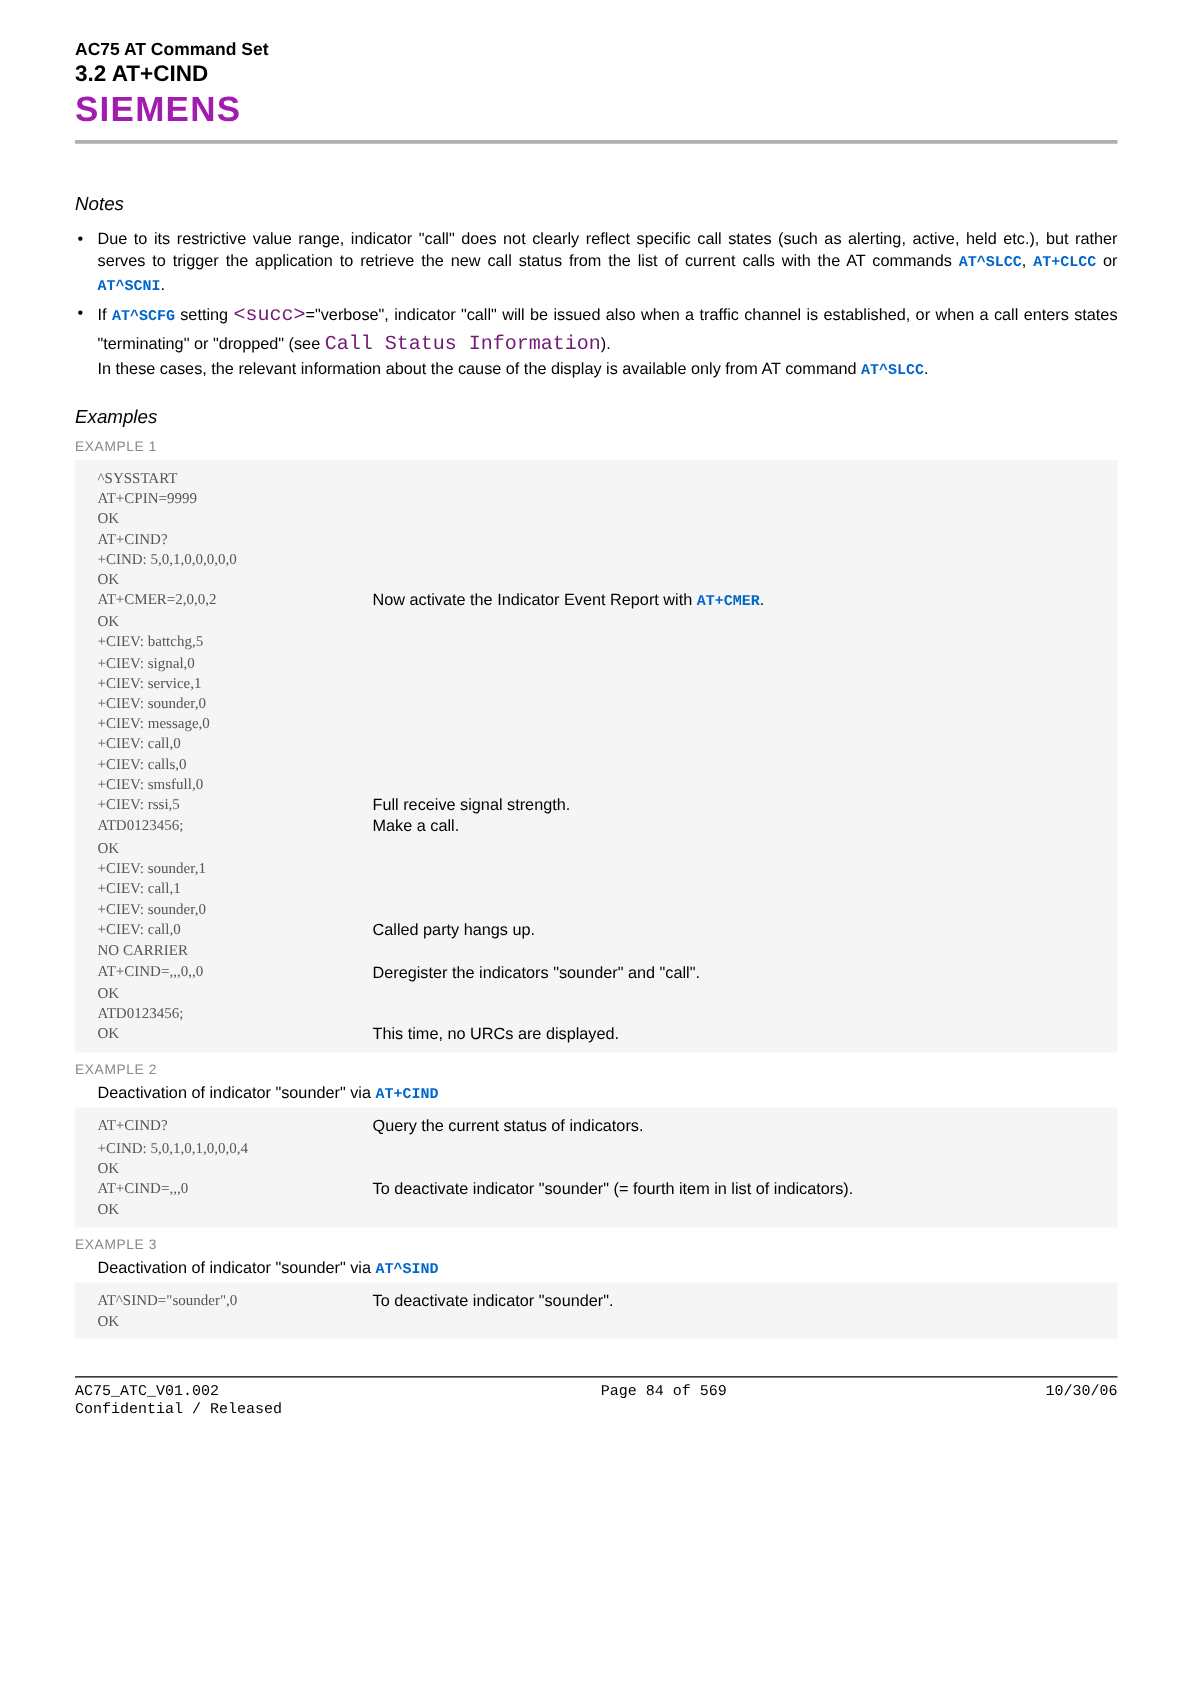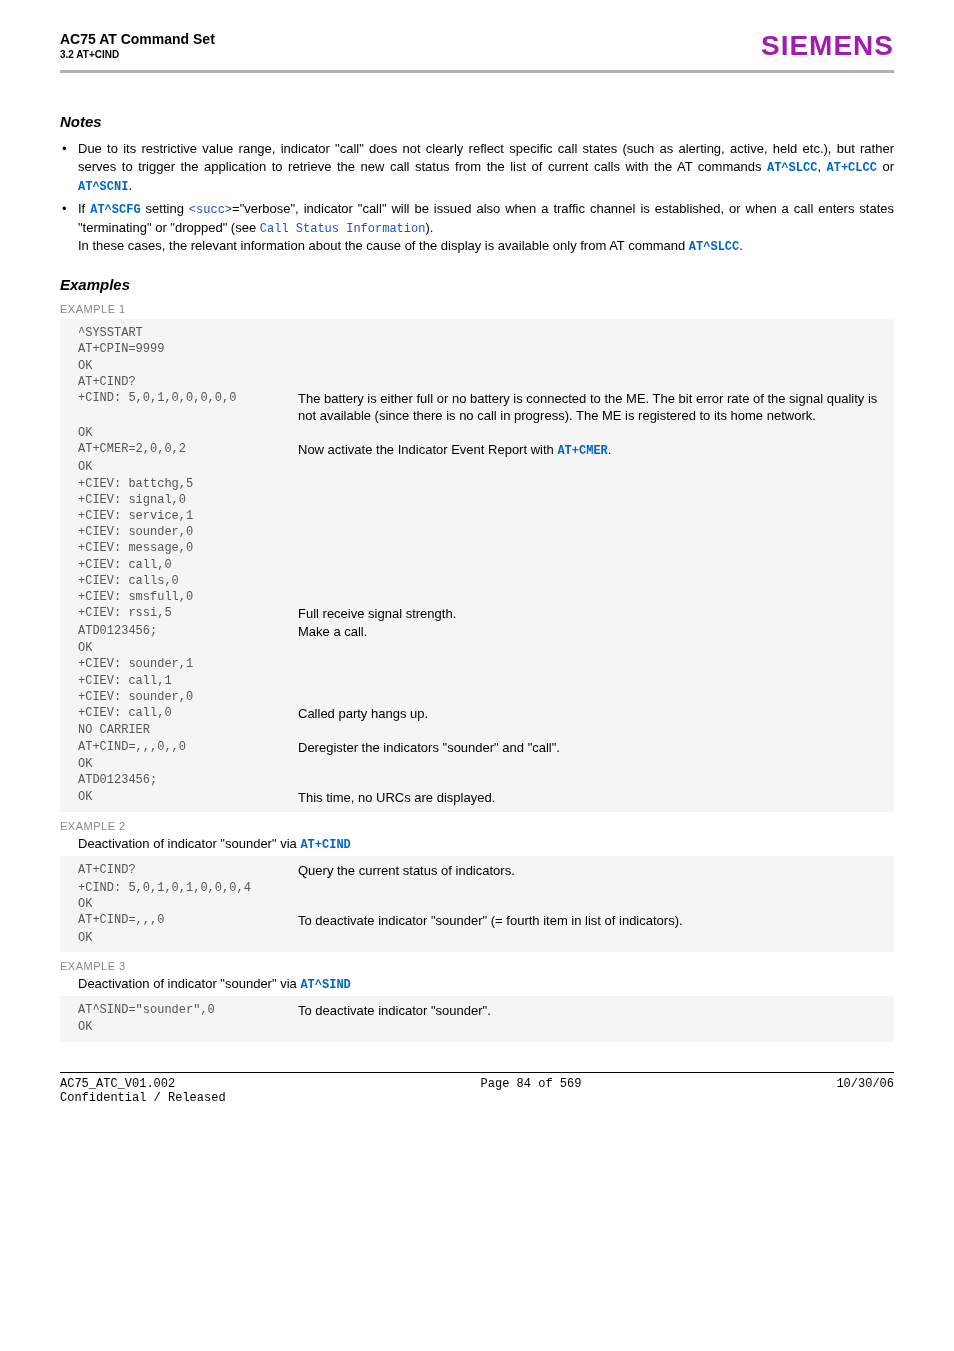--- a/index.html
+++ b/index.html
@@ -15,38 +15,39 @@
   .page {
     padding: 30px 60px 20px 60px;
   }
   .header {
     display: flex;
     justify-content: space-between;
     align-items: flex-start;
     border-bottom: 3px solid #b0b0b0;
     padding-bottom: 8px;
     margin-bottom: 40px;
+    flex-direction: column;
   }
   .header-left {
     font-weight: bold;
     font-size: 14px;
     line-height: 1.3;
   }
   .header-left .sub {
-    font-size: 10px;
+    font-size: 18px;
   }
   .siemens-logo {
     font-family: Arial, sans-serif;
     font-weight: 900;
     font-size: 28px;
     letter-spacing: 1px;
     color: #a21caf;
   }
   .notes-title, .examples-title {
-    font-weight: bold;
+    font-weight: normal;
     font-style: italic;
     font-size: 15px;
     margin-bottom: 10px;
   }
   .bullet-list {
     list-style: none;
     margin-bottom: 20px;
   }
   .bullet-list li {
     position: relative;
@@ -55,41 +56,41 @@
     margin-bottom: 4px;
     text-align: justify;
   }
   .bullet-list li::before {
     content: "•";
     position: absolute;
     left: 2px;
     top: 0;
   }
   .link { color: #0066cc; font-family: "Courier New", monospace; font-size: 12px; font-weight: bold; }
-  .link-plain { color: #1d4ed8; font-family: "Courier New", monospace; font-size: 12px; }
+  .link-plain { color: #701a75; font-family: "Courier New", monospace; font-size: 16px; }
   .example-label {
     font-size: 11px;
     color: #888;
     letter-spacing: 0.5px;
     margin-bottom: 4px;
     margin-top: 8px;
   }
   .example-block {
     background: #f5f5f5;
     padding: 6px 4px 6px 18px;
     margin-bottom: 4px;
   }
   .row {
     display: flex;
     align-items: flex-start;
     line-height: 1.35;
   }
   .row .col-cmd {
     width: 220px;
-    font-family: Liberation Mono, monospace;
+    font-family: Liberation Serif, serif;
     font-size: 12px;
     color: #555;
     flex-shrink: 0;
     white-space: pre;
   }
   .row .col-desc {
     flex: 1;
     font-size: 13px;
     color: #000;
   }
@@ -147,21 +148,20 @@
     <div class="row">
         <div class="col-cmd">OK</div>
         <div class="col-desc"></div>
       </div>
     <div class="row">
         <div class="col-cmd">AT+CIND?</div>
         <div class="col-desc"></div>
       </div>
     <div class="row">
         <div class="col-cmd">+CIND: 5,0,1,0,0,0,0,0</div>
-        <div class="col-desc">The battery is either full or no battery is connected to the ME. The bit error rate of the signal quality is not available (since there is no call in progress). The ME is registered to its home network.</div>
       </div>
     <div class="row">
         <div class="col-cmd">OK</div>
         <div class="col-desc"></div>
       </div>
     <div class="row">
         <div class="col-cmd">AT+CMER=2,0,0,2</div>
         <div class="col-desc"><span>Now activate the Indicator Event Report with </span><span class="link">AT+CMER</span><span>.</span></div>
       </div>
     <div class="row">

